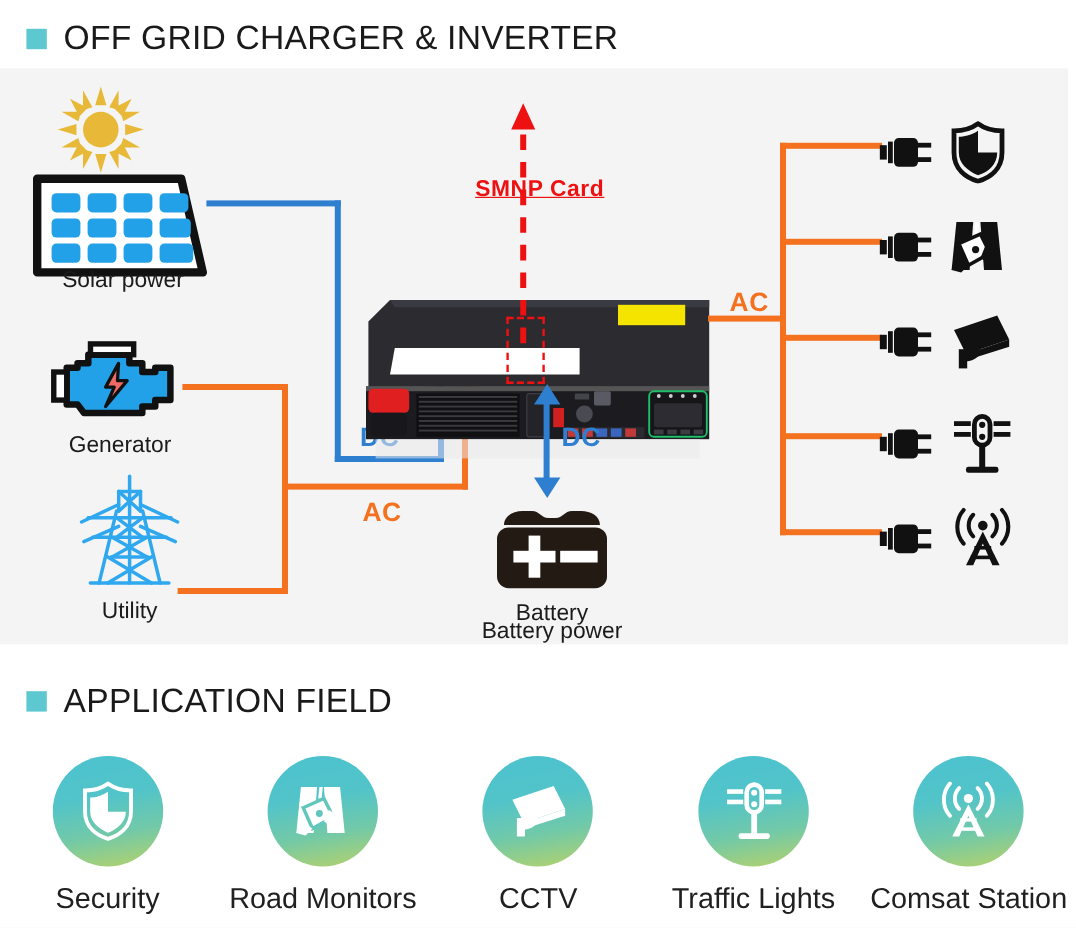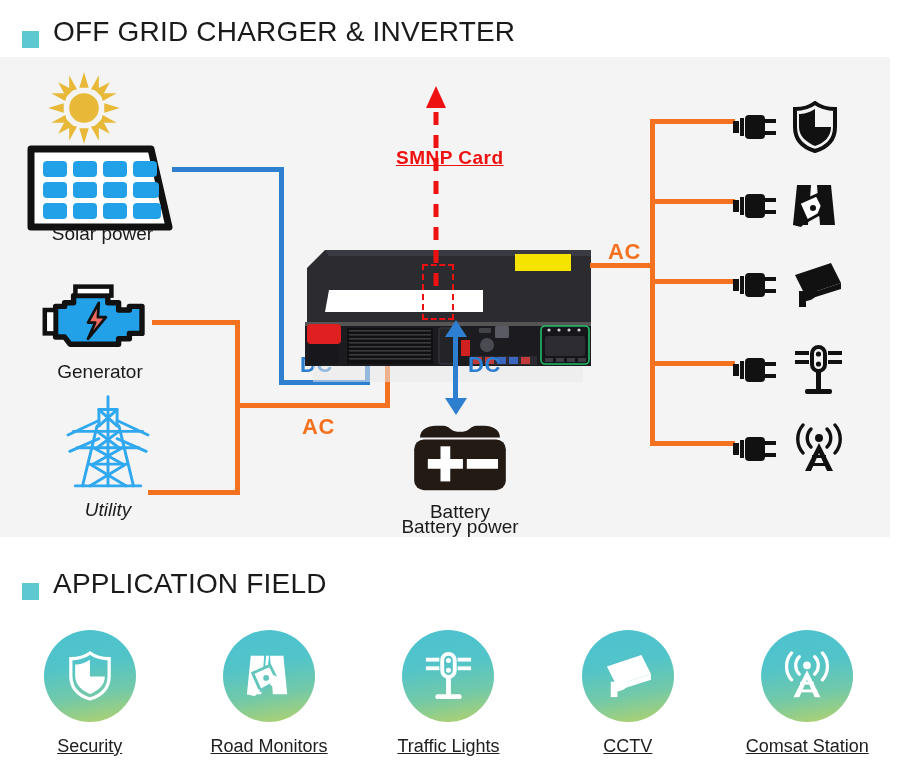--- a/index.html
+++ b/index.html
@@ -4,21 +4,21 @@
 <style>
   html,body{margin:0;padding:0;}
   body{
     width:897px;height:773px;
     background:#ffffff;
     font-family:"Liberation Sans", sans-serif;
     overflow:hidden;
     position:relative;
   }
   .section-head{
-    display:flex;align-items:flex-end;
+    display:flex;align-items:center;
     gap:14px;
     padding-left:22px;
   }
   .sq{
     width:17px;height:17px;flex:none;
     background:#5ec8d0;
   }
   .section-title{
     font-size:28px;
     letter-spacing:0.2px;
@@ -82,23 +82,22 @@
     width:150px;
     display:flex;flex-direction:column;align-items:center;
   }
   .app-circle{
     width:92px;height:92px;border-radius:50%;
     background:linear-gradient(170deg,#4cc2cf 0%,#52c4c9 38%,#72c9a8 68%,#b6d269 100%);
     display:flex;align-items:center;justify-content:center;
   }
   .app-label{
     margin-top:14px;
-    font-size:18px;color:#202020;
+    font-size:24px;color:#202020;
     white-space:nowrap;
-    text-decoration:underline;
   }
   .plug-row{position:absolute;display:flex;align-items:center;gap:14px;}
 </style>
 </head>
 <body>
 
 <div class="section-head" id="head1">
   <span class="sq"></span>
   <span class="section-title">OFF GRID CHARGER &amp; INVERTER</span>
 </div>
@@ -178,21 +177,21 @@
         <path d="M8 62 L40 48 M92 62 L60 48"></path>
         <path d="M40 16 L60 16 M40 16 L40 34 M60 16 L60 34"></path>
         <path d="M40 16 L60 34 M60 16 L40 34"></path>
         <path d="M38 40 L62 58 M62 40 L38 58"></path>
         <path d="M34 58 L66 76 M66 58 L34 76"></path>
         <path d="M30 76 L70 100 M70 76 L30 100"></path>
         <path d="M33 76 L67 76"></path>
       </g>
     </svg>
   </div>
-  <div class="cap" style="position:absolute;left:28px;top:438px;width:160px;font-style:italic;">Utility</div>
+  <div class="cap" style="position:absolute;left:28px;top:438px;width:160px;">Utility</div>
 
   
   
   <div class="wire blue" style="left:172px;top:110px;width:112px;height:5px;"></div>
   <div class="wire blue" style="left:279px;top:110px;width:5px;height:218px;"></div>
   <div class="wire blue" style="left:279px;top:323px;width:90px;height:5px;"></div>
   <div class="wire blue" style="left:365px;top:263px;width:5px;height:65px;"></div>
   <svg style="position:absolute;left:356px;top:247px;" width="24" height="22">
     <path d="M12 0 L23 18 L1 18 Z" fill="#2f7fd0"></path>
   </svg>
@@ -440,49 +439,49 @@
         <path d="M26 4 L40 4 L44 44 L29 44 Z" fill="#fff"></path>
         <path d="M22 4 L25 4 L24 14 L21 14 Z" fill="#fff"></path>
         <path d="M21 20 L24 20 L23 30 L20 30 Z" fill="#fff"></path>
         <path d="M8 22 L26 14 L34 30 L16 40 Z" fill="#fff" stroke="#63c6bd" stroke-width="3"></path>
         <circle cx="22" cy="27" r="3" fill="#63c6bd"></circle>
         <path d="M6 34 L16 40 L10 46 L2 44 Z" fill="#fff"></path>
         <path d="M30 24 L42 30 L36 40 L26 34 Z" fill="#fff"></path>
       </svg>
     </div>
     <div class="app-label">Road Monitors</div>
+  </div>
+
+  <div class="app">
+    <div class="app-circle">
+      <svg width="50" height="46" viewBox="0 0 52 48">
+        <path d="M4 14 L40 2 L50 22 L14 34 Z" fill="#fff"></path>
+        <path d="M14 34 L50 22 L50 28 L15 39 Z" fill="#fff"></path>
+        <rect x="8" y="30" width="7" height="16" fill="#fff"></rect>
+        <path d="M14 30 L26 30 C26 38 18 40 14 40 Z" fill="#fff"></path>
+      </svg>
+    </div>
+    <div class="app-label">CCTV</div>
   </div>
 
   <div class="app">
     <div class="app-circle">
       <svg width="52" height="52" viewBox="0 0 54 54">
         <rect x="21" y="4" width="13" height="24" rx="6.5" fill="none" stroke="#fff" stroke-width="4"></rect>
         <circle cx="27.5" cy="11" r="2.6" fill="#fff"></circle>
         <circle cx="27.5" cy="21" r="2.6" fill="#fff"></circle>
         <rect x="25" y="28" width="5" height="20" fill="#fff"></rect>
         <rect x="14" y="46" width="27" height="5" rx="2" fill="#fff"></rect>
         <rect x="4" y="8" width="14" height="4" fill="#fff"></rect>
         <rect x="4" y="17" width="14" height="4" fill="#fff"></rect>
         <rect x="37" y="8" width="14" height="4" fill="#fff"></rect>
         <rect x="37" y="17" width="14" height="4" fill="#fff"></rect>
       </svg>
     </div>
     <div class="app-label">Traffic Lights</div>
-  </div>
-
-  <div class="app">
-    <div class="app-circle">
-      <svg width="50" height="46" viewBox="0 0 52 48">
-        <path d="M4 14 L40 2 L50 22 L14 34 Z" fill="#fff"></path>
-        <path d="M14 34 L50 22 L50 28 L15 39 Z" fill="#fff"></path>
-        <rect x="8" y="30" width="7" height="16" fill="#fff"></rect>
-        <path d="M14 30 L26 30 C26 38 18 40 14 40 Z" fill="#fff"></path>
-      </svg>
-    </div>
-    <div class="app-label">CCTV</div>
   </div>
 
   <div class="app">
     <div class="app-circle">
       <svg width="54" height="50" viewBox="0 0 56 52">
         <g stroke="#fff" stroke-width="3.4" fill="none" stroke-linecap="round">
           <path d="M20 6 C15 11 15 19 20 24"></path>
           <path d="M12 2 C5 10 5 22 12 30"></path>
           <path d="M36 6 C41 11 41 19 36 24"></path>
           <path d="M44 2 C51 10 51 22 44 30"></path>

